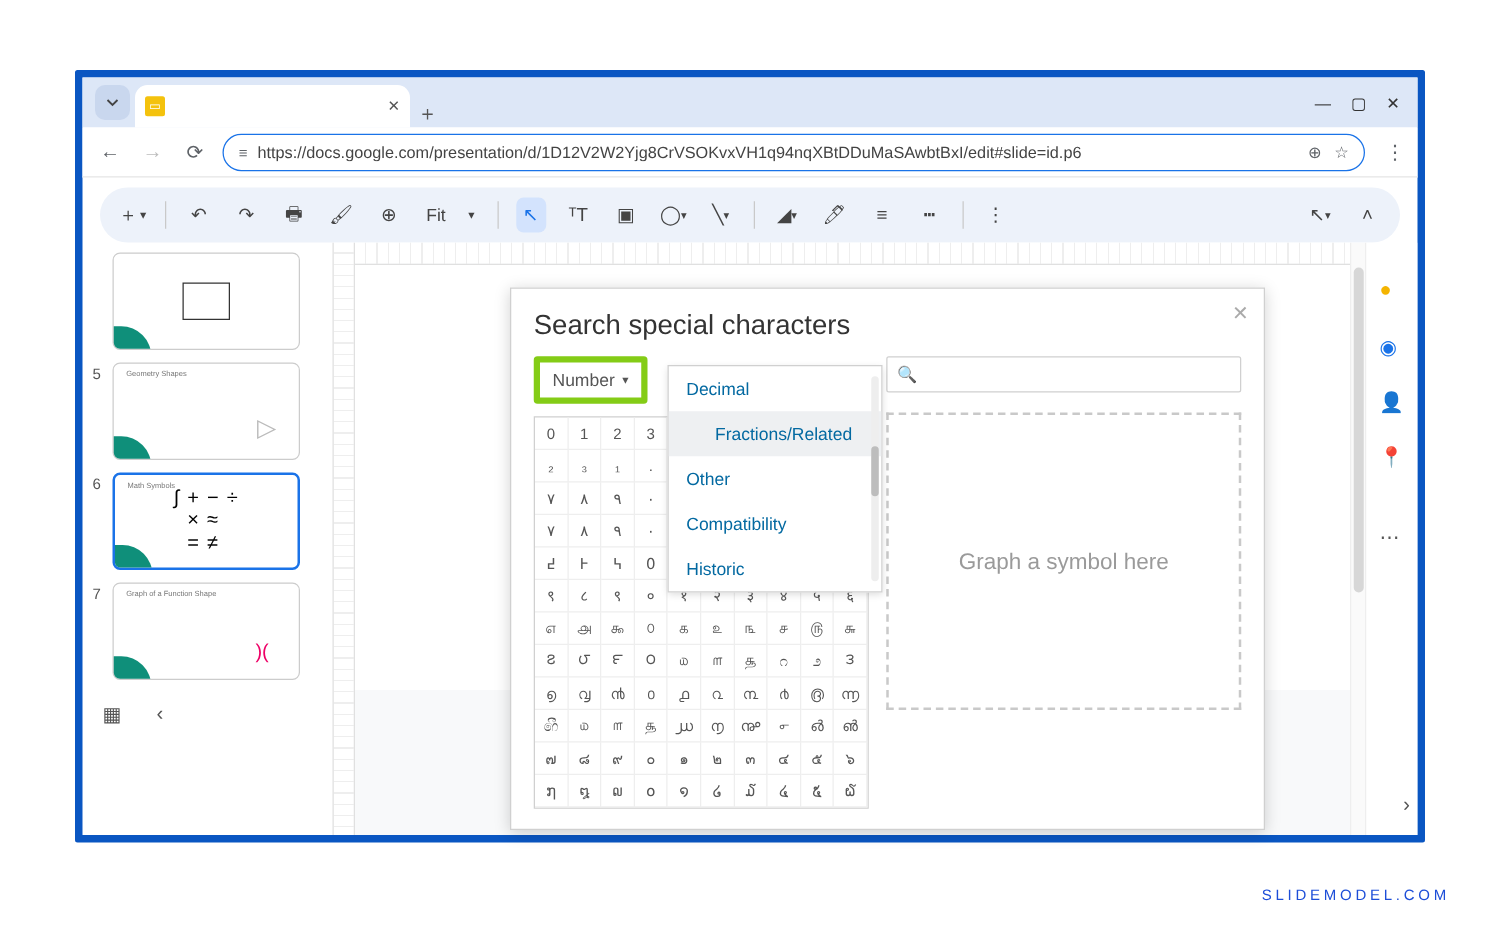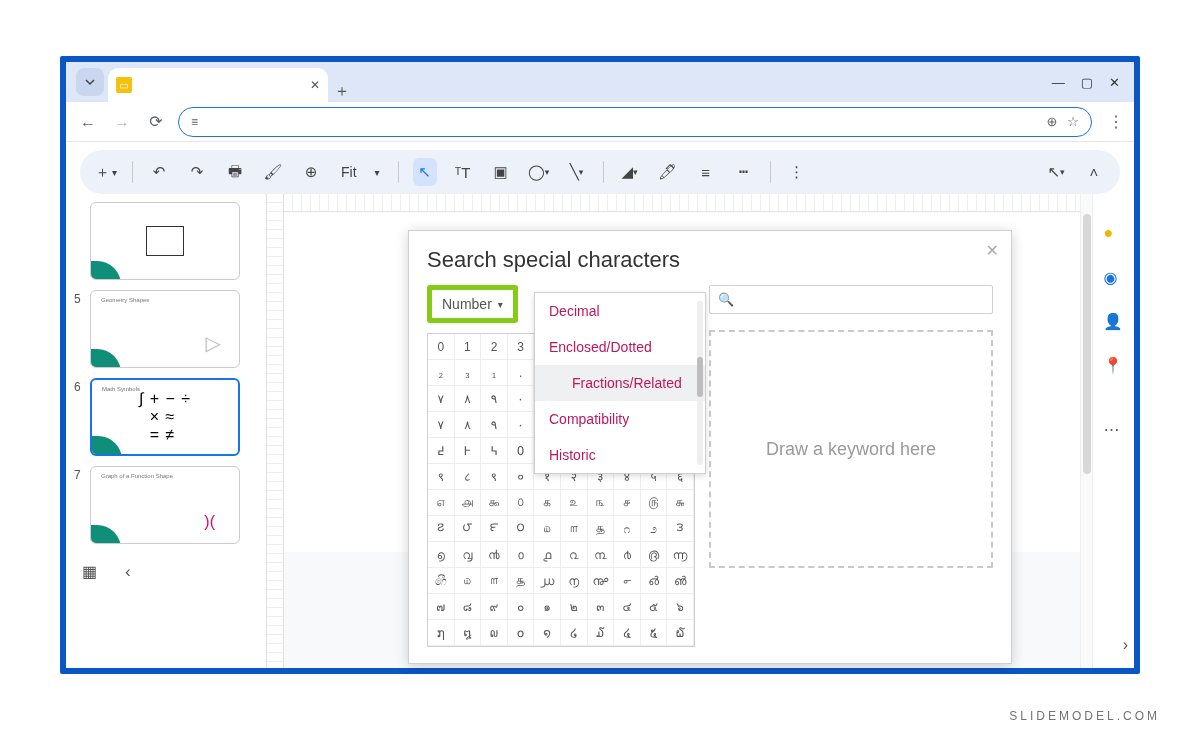--- a/index.html
+++ b/index.html
@@ -52,32 +52,32 @@
   .dialog-close { position:absolute; right:12px; top:10px; color:#aaa; font-size:16px; cursor:pointer;}
   .dialog-body { display:flex; gap:14px;}
   .left-col { width:268px;}
   .cat-btn { display:inline-flex; align-items:center; gap:6px; border:5px solid #84cc16; border-radius:3px; padding:6px 10px; font-size:14px; color:#555; cursor:pointer; margin-bottom:10px;}
   .char-grid { border:1px solid #d0d0d0;}
   .char-row { display:flex;}
   .char-cell { width:26.6px; height:26px; border-right:1px solid #eee; border-bottom:1px solid #eee; display:flex; align-items:center; justify-content:center; font-size:12px; color:#555; cursor:pointer;}
   .dropdown { position:absolute; top:292px; left:534px; width:172px; background:#fff; border:1px solid #d0d0d0; box-shadow:0 2px 6px rgba(0,0,0,.15); z-index:40;}
   .dropdown-scroll { position:absolute; right:2px; top:8px; bottom:8px; width:6px; background:#eee; border-radius:3px;}
   .dropdown-scroll .bar{ position:absolute; left:0; top:56px; width:6px; height:40px; background:#bdbdbd; border-radius:3px;}
-  .dd-item { padding:10px 14px; font-size:14px; color:#be185d; cursor:pointer;}
+  .dd-item { padding:10px 14px; font-size:14px; color:#0369a1; cursor:pointer;}
   .dd-item:hover, .dd-item.hover { background:#eef0f2;padding-left:37px;}
   .right-col { flex:1;}
   .search-box{ border:1px solid #d0d0d0; border-radius:2px; padding:6px 8px; display:flex; align-items:center; gap:6px; color:#888; font-size:13px; margin-bottom:16px;}
   .draw-pad{ border:2px dashed #c9c9c9; height:238px; display:flex; align-items:center; justify-content:center; color:#9a9a9a; font-size:18px;}
   
   .sidepanel { width:42px; background:#fff; border-left:1px solid #eee; display:flex; flex-direction:column; align-items:center; gap:24px; padding-top:30px;}
   .sp-icon{ width:20px; height:20px; font-size:16px; cursor:pointer;}
   .vscroll{ width:12px; background:#fafafa; border-left:1px solid #eee; position:relative;}
   .vscroll .bar{ position:absolute; left:2px; top:20px; width:8px; height:260px; background:#d7d7d7; border-radius:4px;}
   .chevright{ position:absolute; right:6px; bottom:14px; color:#555; cursor:pointer;}
-  .watermark { position:absolute; right:40px; bottom:20px; letter-spacing:3px; font-size:12px; color:#737373;}
+  .watermark { position:absolute; right:40px; bottom:20px; letter-spacing:3px; font-size:12px; color:#1d4ed8;}
   svg{ display:block;}
 </style>
 </head>
 <body>
 
 <div class="frame">
 
   <div class="tabstrip">
     <div class="tablist-btn">
       <svg width="10" height="10" viewBox="0 0 10 10">
@@ -95,20 +95,21 @@
       <div>✕</div>
     </div>
   </div>
 
   <div class="addrbar">
     <div class="nav-btn">←</div>
     <div class="nav-btn disabled">→</div>
     <div class="nav-btn">⟳</div>
     <div class="urlbox">
       <span class="prefix">≡</span>
+      <span class="url">https://docs.google.com/presentation/d/1D12V2W2Yjg8CrVSOKvxVH1q94nqXBtDDuMaSAwbtBxI/edit#slide=id.p6</span>
       <span class="icons">
         <span>⊕</span>
         <span>☆</span>
       </span>
     </div>
     <div class="dots">⋮</div>
   </div>
 
   <div class="toolbar">
     <div class="tbtn">＋<span style="font-size:10px;margin-left:2px;">▾</span></div>
@@ -353,31 +354,31 @@
             <div class="char-cell">໕</div>
             <div class="char-cell">໖</div>
           </div>
         </div>
     </div>
     <div class="right-col">
       <div class="search-box">
         <span>🔍</span>
       </div>
       <div class="draw-pad">
-        <span>Draw a keyword here</span>
+        <span>Graph a symbol here</span>
       </div>
     </div>
   </div>
 </div>
 
 <div class="dropdown">
   <div id="ddItems">
       <div class="dd-item">Decimal</div>
-      <div class="dd-item">Enclosed/Dotted</div>
       <div class="dd-item hover">Fractions/Related</div>
+      <div class="dd-item">Other</div>
       <div class="dd-item">Compatibility</div>
       <div class="dd-item">Historic</div>
     </div>
   <div class="dropdown-scroll">
       <div class="bar"></div>
     </div>
 </div>
 
 <div class="watermark">SLIDEMODEL.COM</div>
 

